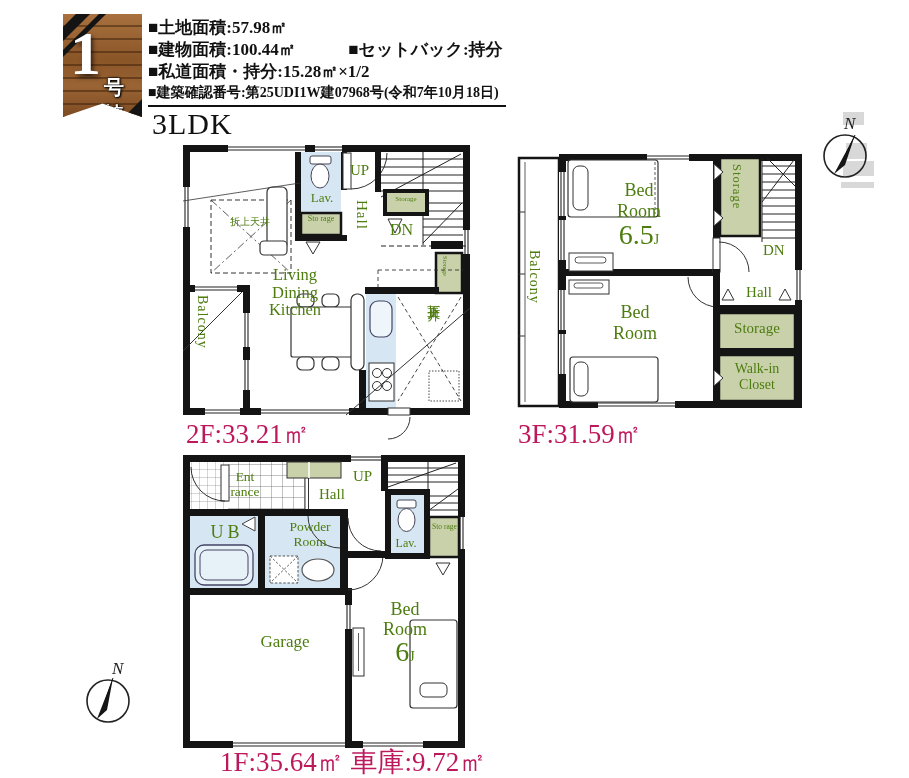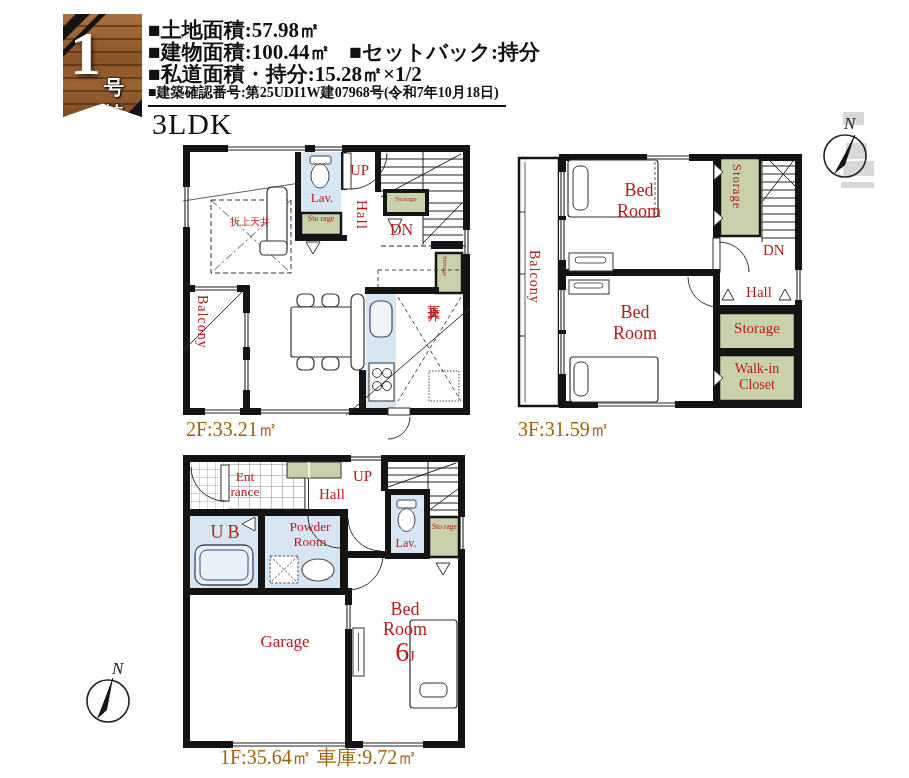--- a/index.html
+++ b/index.html
@@ -1,41 +1,41 @@
 <!DOCTYPE html>
 <html><head>
 <meta charset="utf-8">
 <style>
 *{box-sizing:border-box}
 html,body{margin:0;padding:0}
 body{width:909px;height:778px;position:relative;overflow:hidden;background:#ffffff;
      font-family:"Liberation Serif","DejaVu Serif",serif;color:#151515}
-.lbl{position:absolute;line-height:1.1;color:#b91c1c}
+.lbl{position:absolute;line-height:1.1;color:#4d7c0f}
 .ctr{text-align:center}
 .vert{writing-mode:vertical-rl;letter-spacing:1px}
 .blk span{display:block}
 
-.hdr{position:absolute;left:148px;font-weight:bold;font-size:21px;white-space:nowrap;color:#111}
+.hdr{position:absolute;left:148px;font-weight:bold;font-size:17px;white-space:nowrap;color:#111}
 .hdr4{font-size:14.5px;transform:scaleX(.97);transform-origin:left}
 .rule{position:absolute;left:148px;top:105px;width:358px;height:2px;background:#111}
 .title{position:absolute;left:152px;top:107px;font-size:30px;letter-spacing:1px;color:#111}
 
 .badge{position:absolute;left:63px;top:14px;width:79px;height:103px;overflow:hidden;
  background:repeating-linear-gradient(180deg,rgba(0,0,0,0) 0 11px,rgba(58,30,8,.5) 11px 13px),
             linear-gradient(180deg,#a8713f,#8a5527 45%,#9a6434 70%,#7d4b22);
  clip-path:polygon(0 0,100% 0,100% 100%,50% 87%,0 100%)}
 .stripe{position:absolute;background:#141414;transform:rotate(-45deg)}
 .badge-num{position:absolute;left:7px;top:8px;font-size:62px;font-weight:bold;color:#fff;
  text-shadow:2px 3px 4px rgba(0,0,0,.65);line-height:1}
 .badge-suffix{position:absolute;left:41px;top:60px;font-size:20px;font-weight:bold;color:#fff;
  text-shadow:0 0 3px #000,1px 1px 2px #000,0 0 1px #000}
 
 .fp{position:absolute}
 .fp svg{position:absolute;left:0;top:0}
-.area{position:absolute;font-size:20px;color:#a16207;white-space:nowrap}
+.area{position:absolute;font-size:27px;color:#be185d;white-space:nowrap}
 .num{font-size:28px}
 .unit{font-size:14px}
 
 .compass{position:absolute;width:60px;height:84px}
 .compass .n{position:absolute;font-size:17px;font-style:italic;color:#222}
 .wm{position:absolute;background:#d8d8d8}
 </style>
 </head>
 <body>
 
@@ -176,20 +176,25 @@
   <path d="M 227 272 A 22 22 0 0 1 205 294" fill="none" stroke="#333" stroke-width="1"></path>
 </svg>
   <div class="lbl ctr" style="left:117px;top:46px;width:44px;font-size:13px">Lav.</div>
   <div class="lbl ctr" style="left:119px;top:69px;width:38px;font-size:8px;line-height:9.5px">Sto rage</div>
   <div class="lbl" style="left:167px;top:17px;font-size:15px">UP</div>
   <div class="lbl vert" style="left:170px;top:55px;height:52px;font-size:15px">Hall</div>
   <div class="lbl ctr" style="left:203px;top:51px;width:40px;font-size:7px">Storage</div>
   <div class="lbl" style="left:207px;top:76px;font-size:16px">DN</div>
   <div class="lbl vert" style="left:259px;top:111px;height:34px;font-size:6.5px;letter-spacing:0">Storage</div>
   <div class="lbl ctr" style="left:30px;top:71px;width:74px;font-size:10px">折上天井</div>
+  <div class="lbl ctr blk" style="left:62px;top:121px;width:100px;font-size:16.5px;line-height:17.5px">
+    <span>Living</span>
+    <span>Dining</span>
+    <span>Kitchen</span>
+  </div>
   <div class="lbl vert" style="left:12px;top:150px;height:100px;font-size:14px">Balcony</div>
   <div class="lbl vert" style="left:243px;top:150px;height:90px;font-size:13px">折下天井</div>
   <div class="area" style="left:3px;top:271px">2F:33.21㎡</div>
 </div>
 
 <div class="fp" style="left:517px;top:150px;width:288px;height:300px">
 <svg width="288" height="262" viewBox="0 0 288 262">
 
   <rect x="2" y="8" width="40" height="248" fill="#fff" stroke="#141414" stroke-width="2.5"></rect>
   <line x1="8" y1="12" x2="8" y2="252" stroke="#333" stroke-width="0.8"></line>
@@ -275,20 +280,23 @@
   <rect x="52" y="103" width="44" height="18" fill="#fff" stroke="#333" stroke-width="1"></rect>
   <rect x="58" y="107" width="31" height="6" rx="3" fill="none" stroke="#333" stroke-width="0.8"></rect>
   <rect x="52" y="130" width="40" height="14" fill="#fff" stroke="#333" stroke-width="1"></rect>
   <rect x="57" y="133" width="29" height="5" rx="2.5" fill="none" stroke="#333" stroke-width="0.8"></rect>
 </svg>
   <div class="lbl vert" style="left:10px;top:100px;height:90px;font-size:14px">Balcony</div>
   <div class="lbl ctr blk" style="left:62px;top:30px;width:120px;font-size:18px;line-height:21px">
     <span>Bed</span>
     <span>Room</span>
   </div>
+  <div class="lbl ctr" style="left:62px;top:70px;width:120px">
+    <span class="num">6.5</span><span class="unit">J</span>
+  </div>
   <div class="lbl vert" style="left:212px;top:14px;height:68px;font-size:12.5px">Storage</div>
   <div class="lbl" style="left:246px;top:92px;font-size:15px">DN</div>
   <div class="lbl ctr" style="left:218px;top:134px;width:48px;font-size:15px">Hall</div>
   <div class="lbl ctr" style="left:202px;top:170px;width:76px;font-size:15px">Storage</div>
   <div class="lbl ctr blk" style="left:202px;top:211px;width:76px;font-size:14px;line-height:16px">
     <span>Walk-in</span>
     <span>Closet</span>
   </div>
   <div class="lbl ctr blk" style="left:58px;top:152px;width:120px;font-size:18px;line-height:21px">
     <span>Bed</span>

